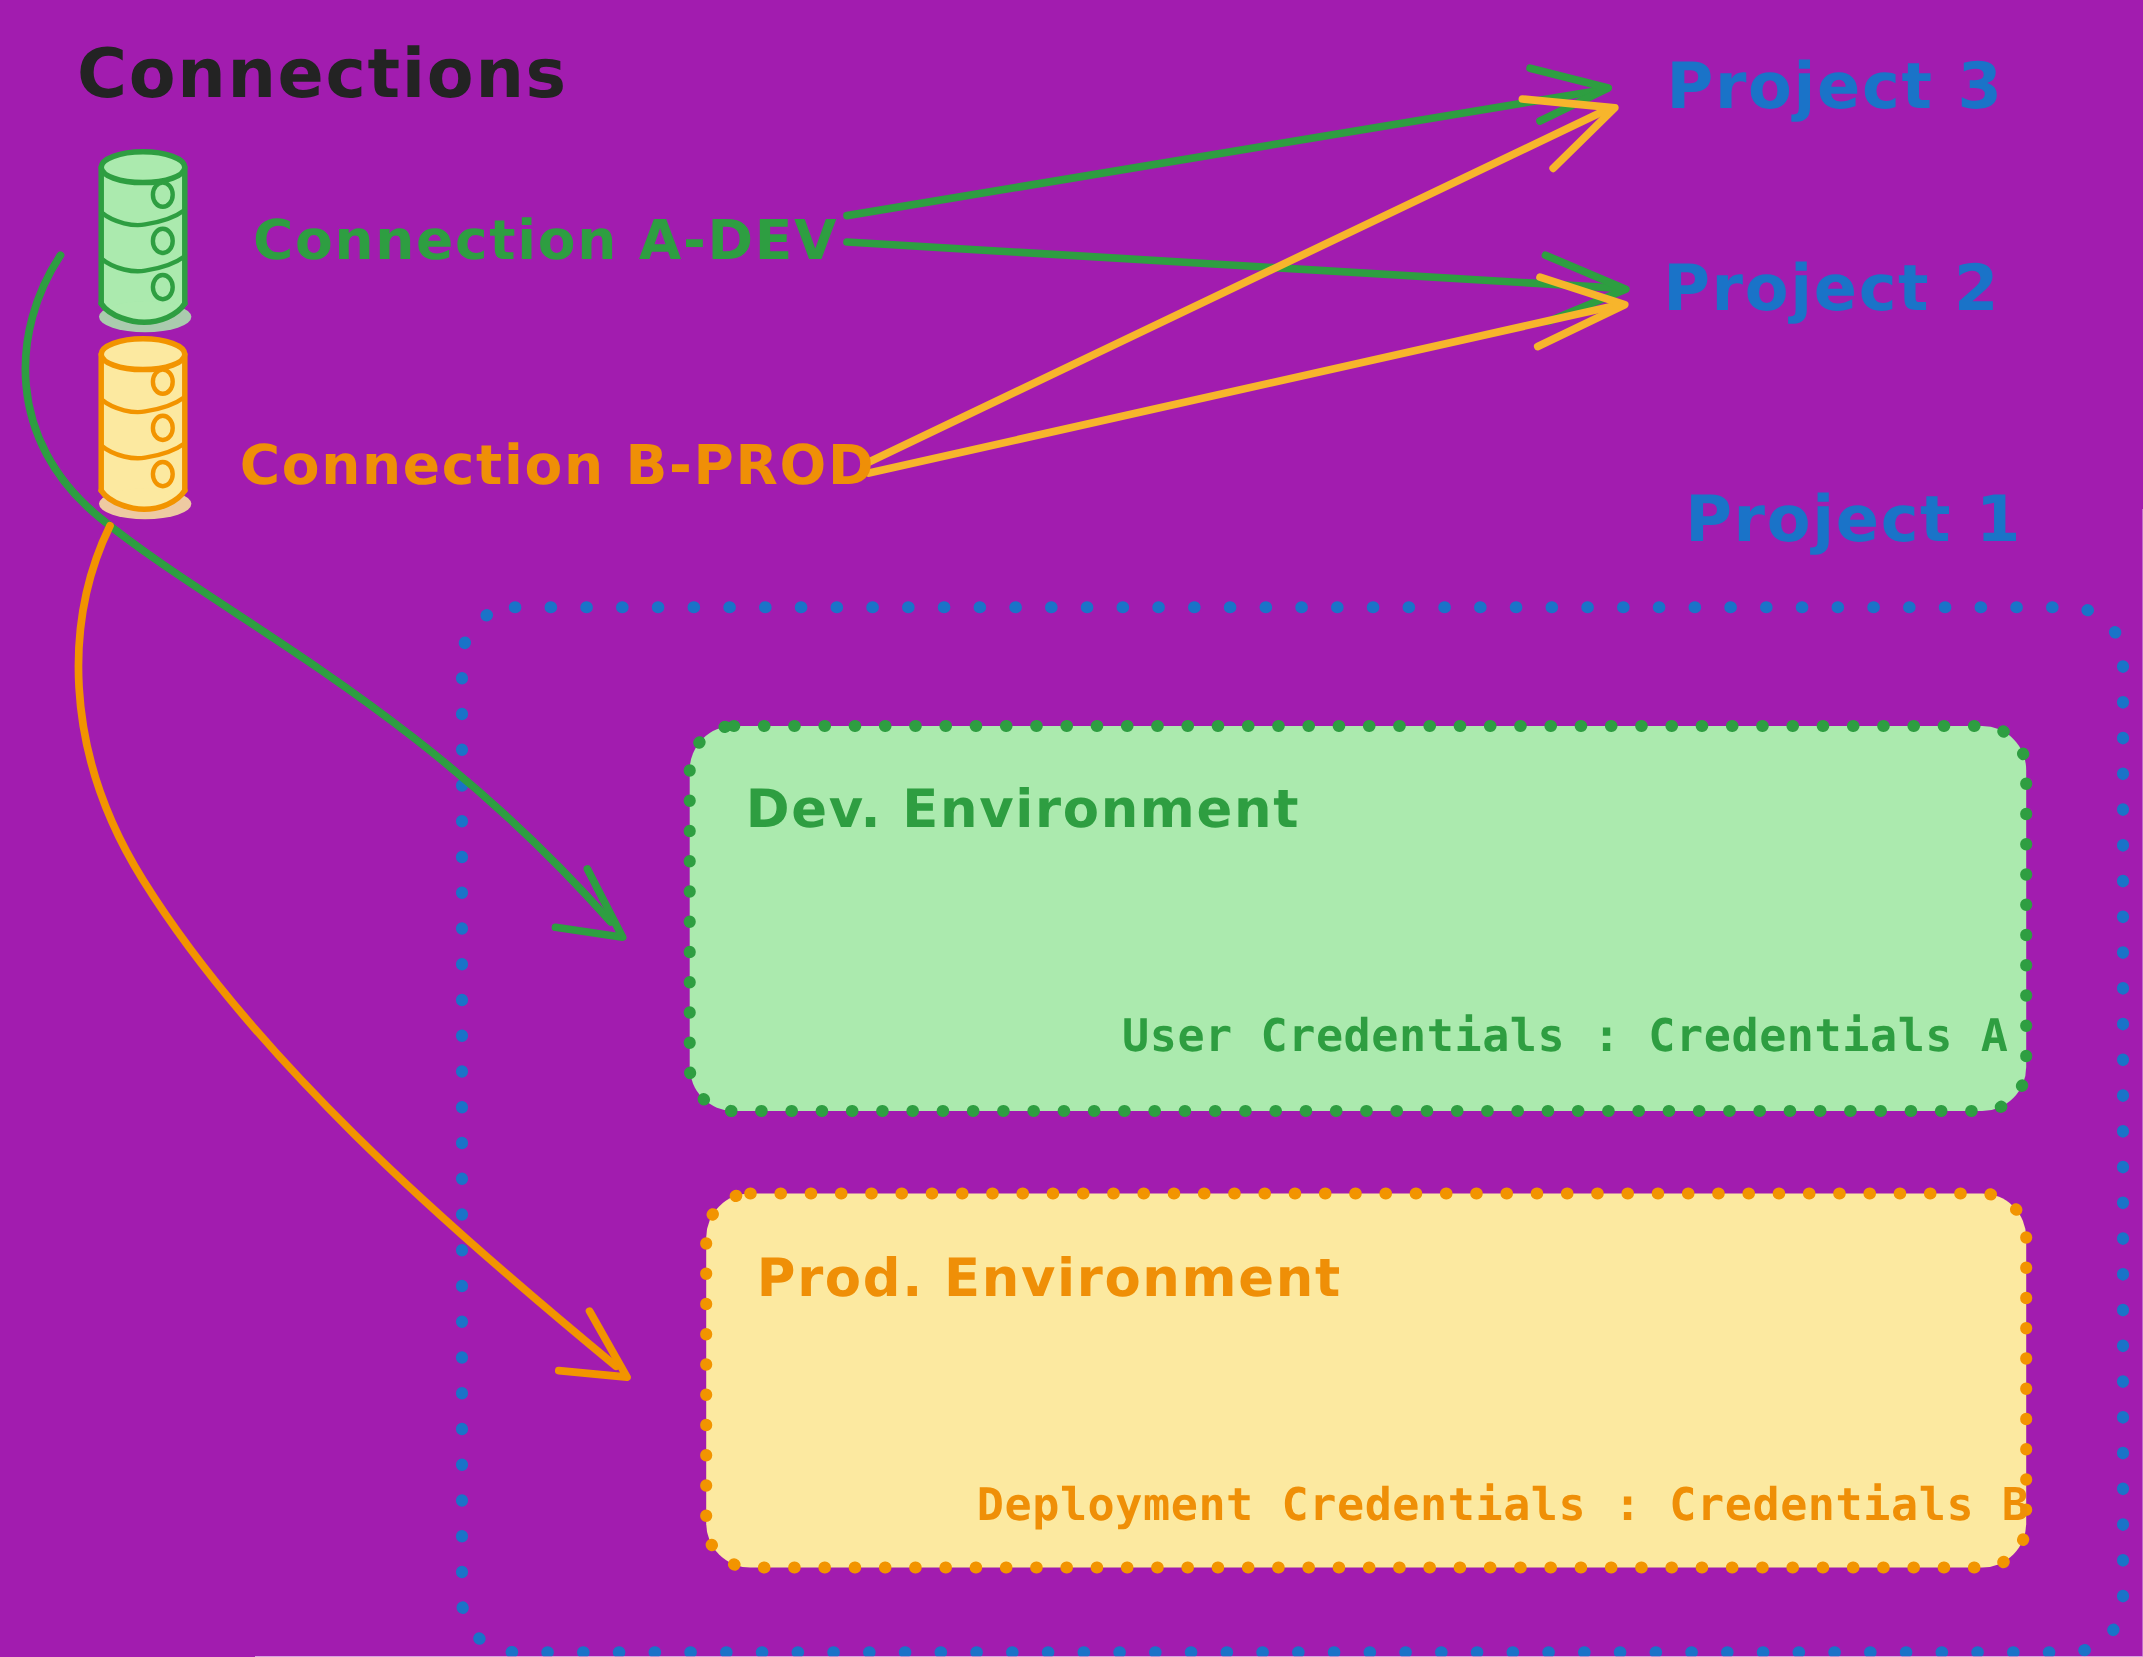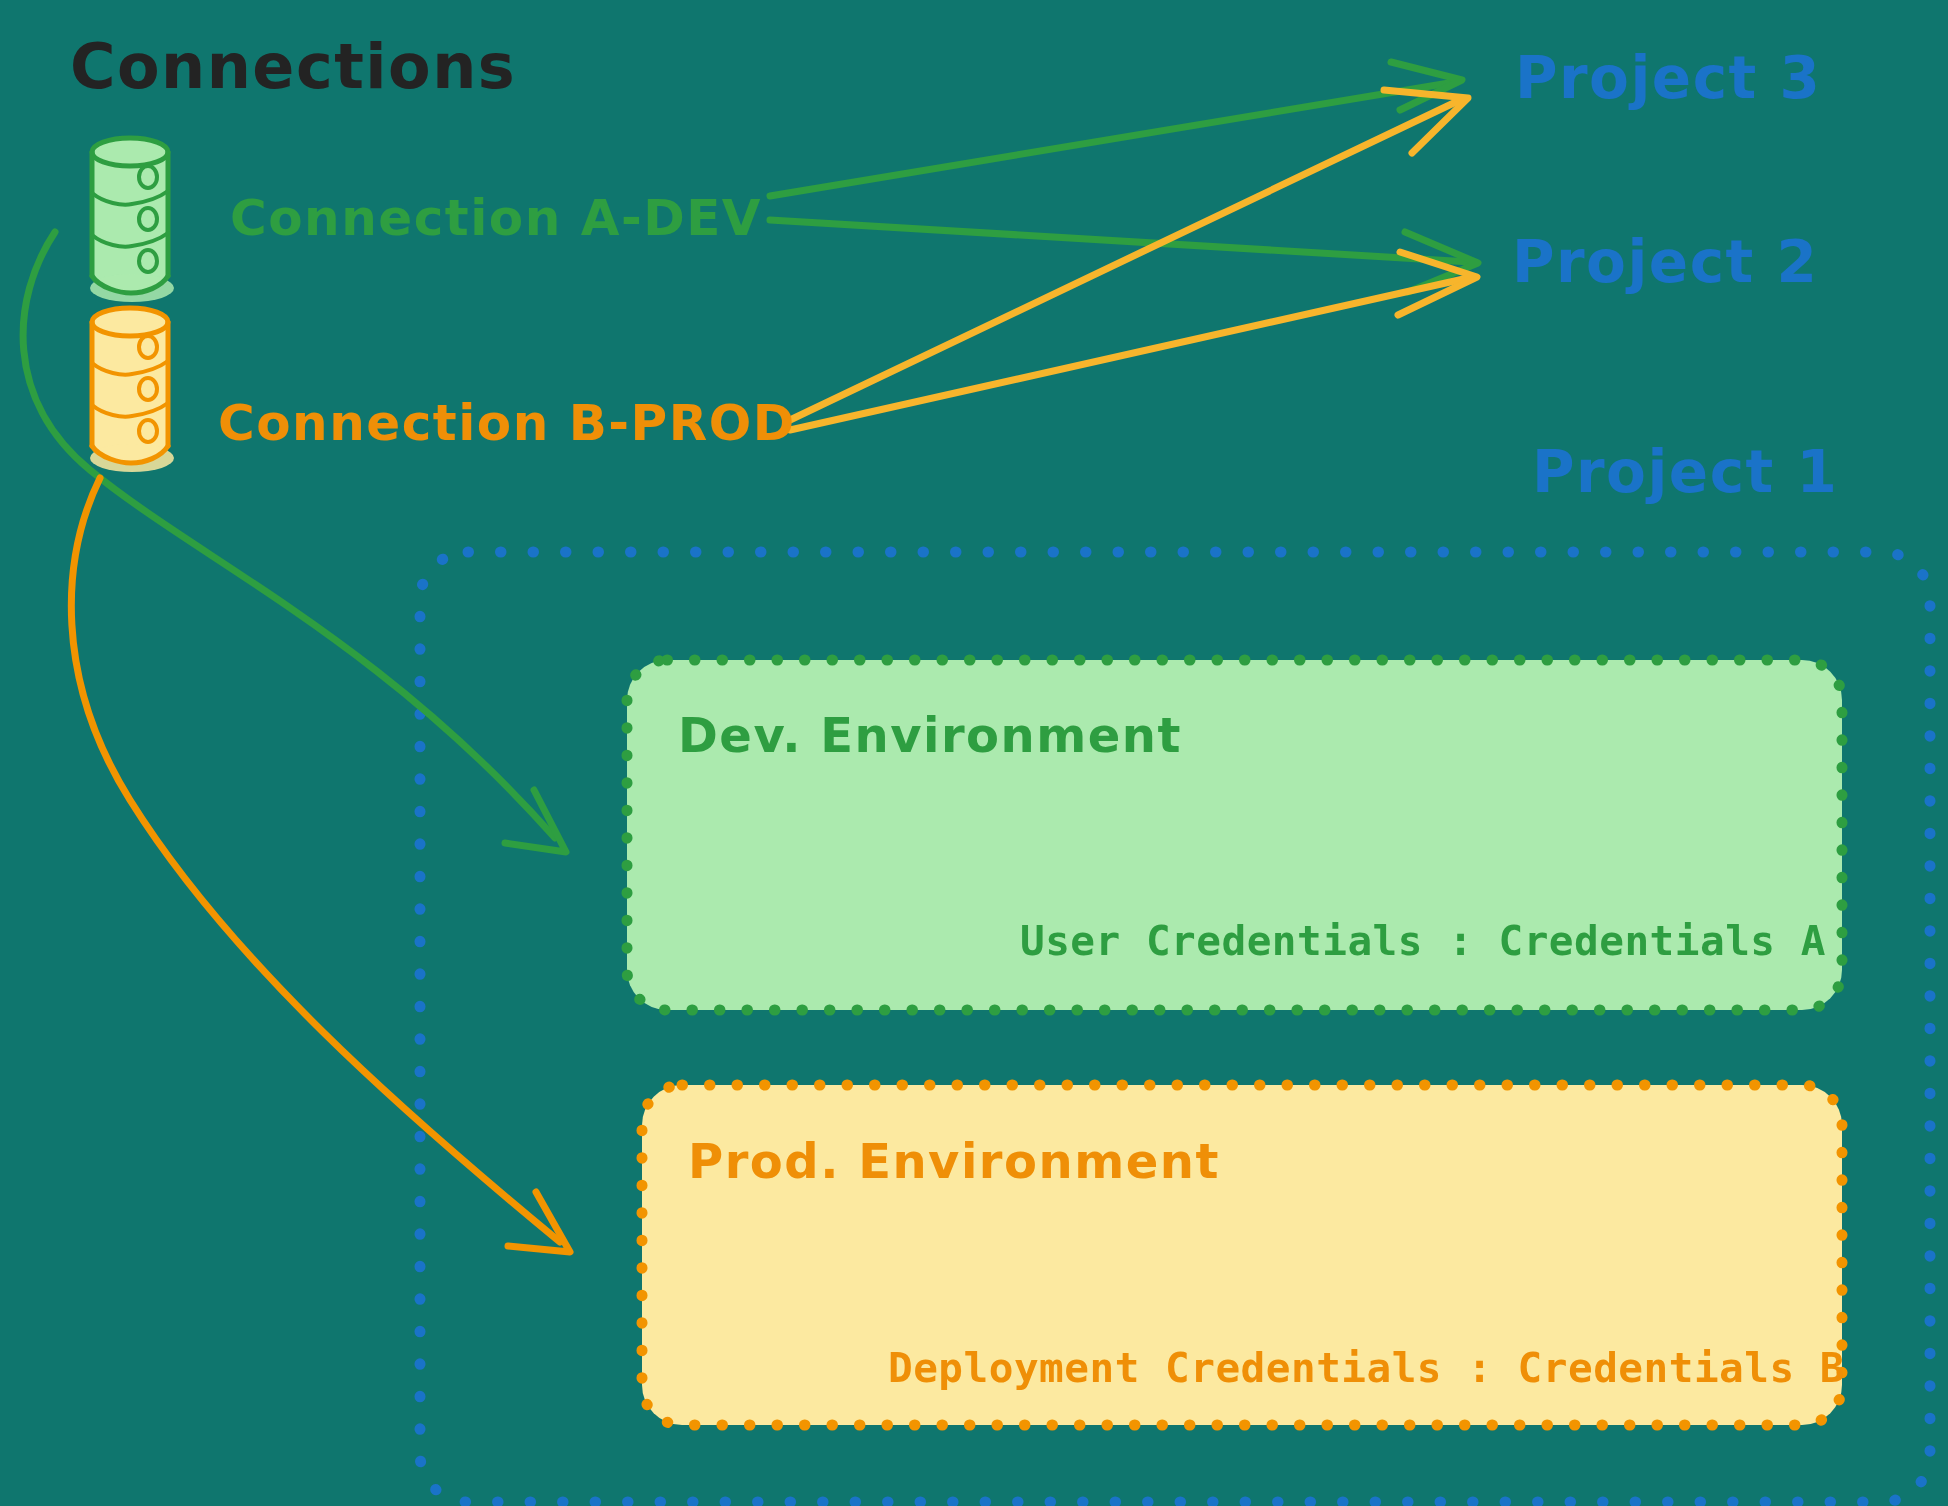--- a/index.html
+++ b/index.html
@@ -11,21 +11,21 @@
   body {
     width: 1948px;
     height: 1506px;
     overflow: hidden;
     font-family: "DejaVu Sans", sans-serif;
   }
   #diagram-root {
     position: relative;
     width: 1948px;
     height: 1506px;
-    background: #0f766e;
+    background: #a21caf;
   }
   svg.canvas {
     position: absolute;
     top: 0;
     left: 0;
     width: 1948px;
     height: 1506px;
   }
   
   .hand {

